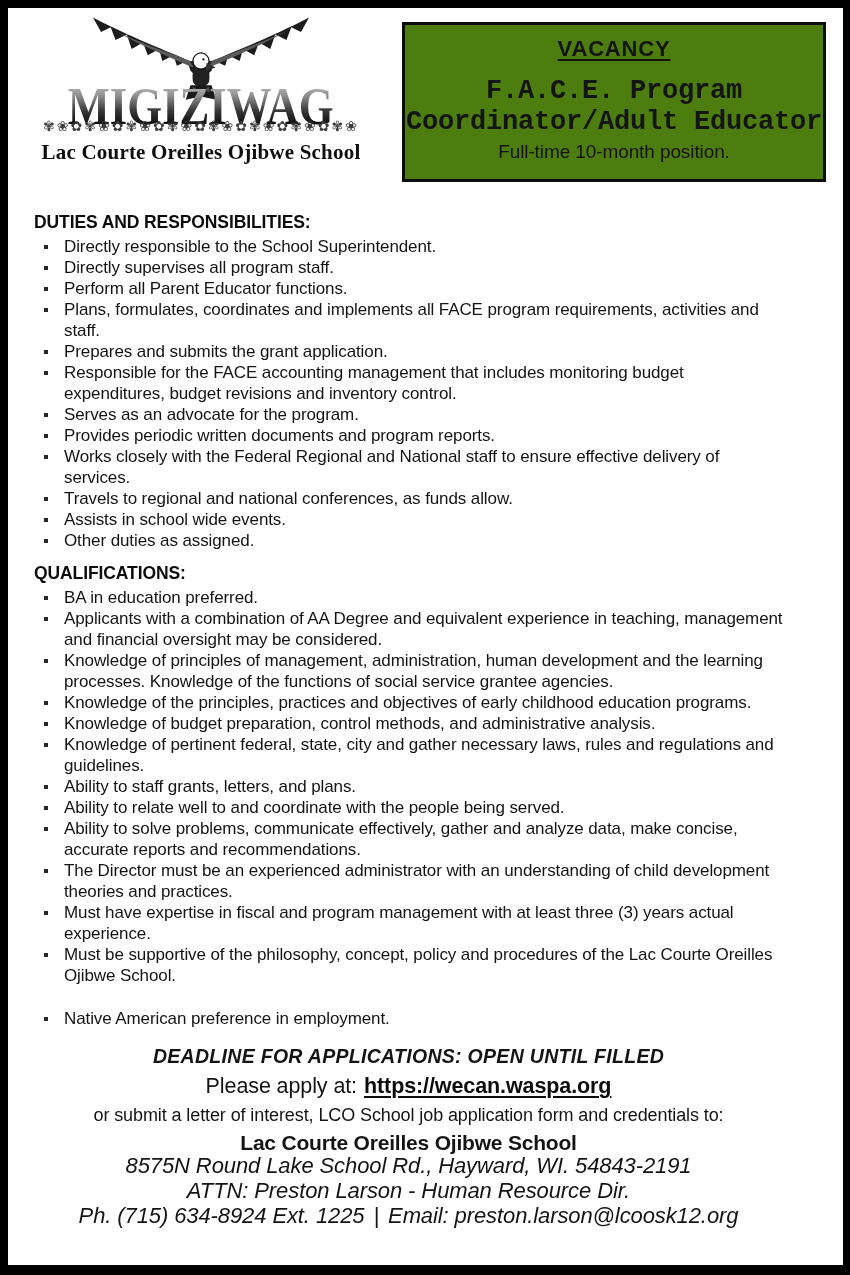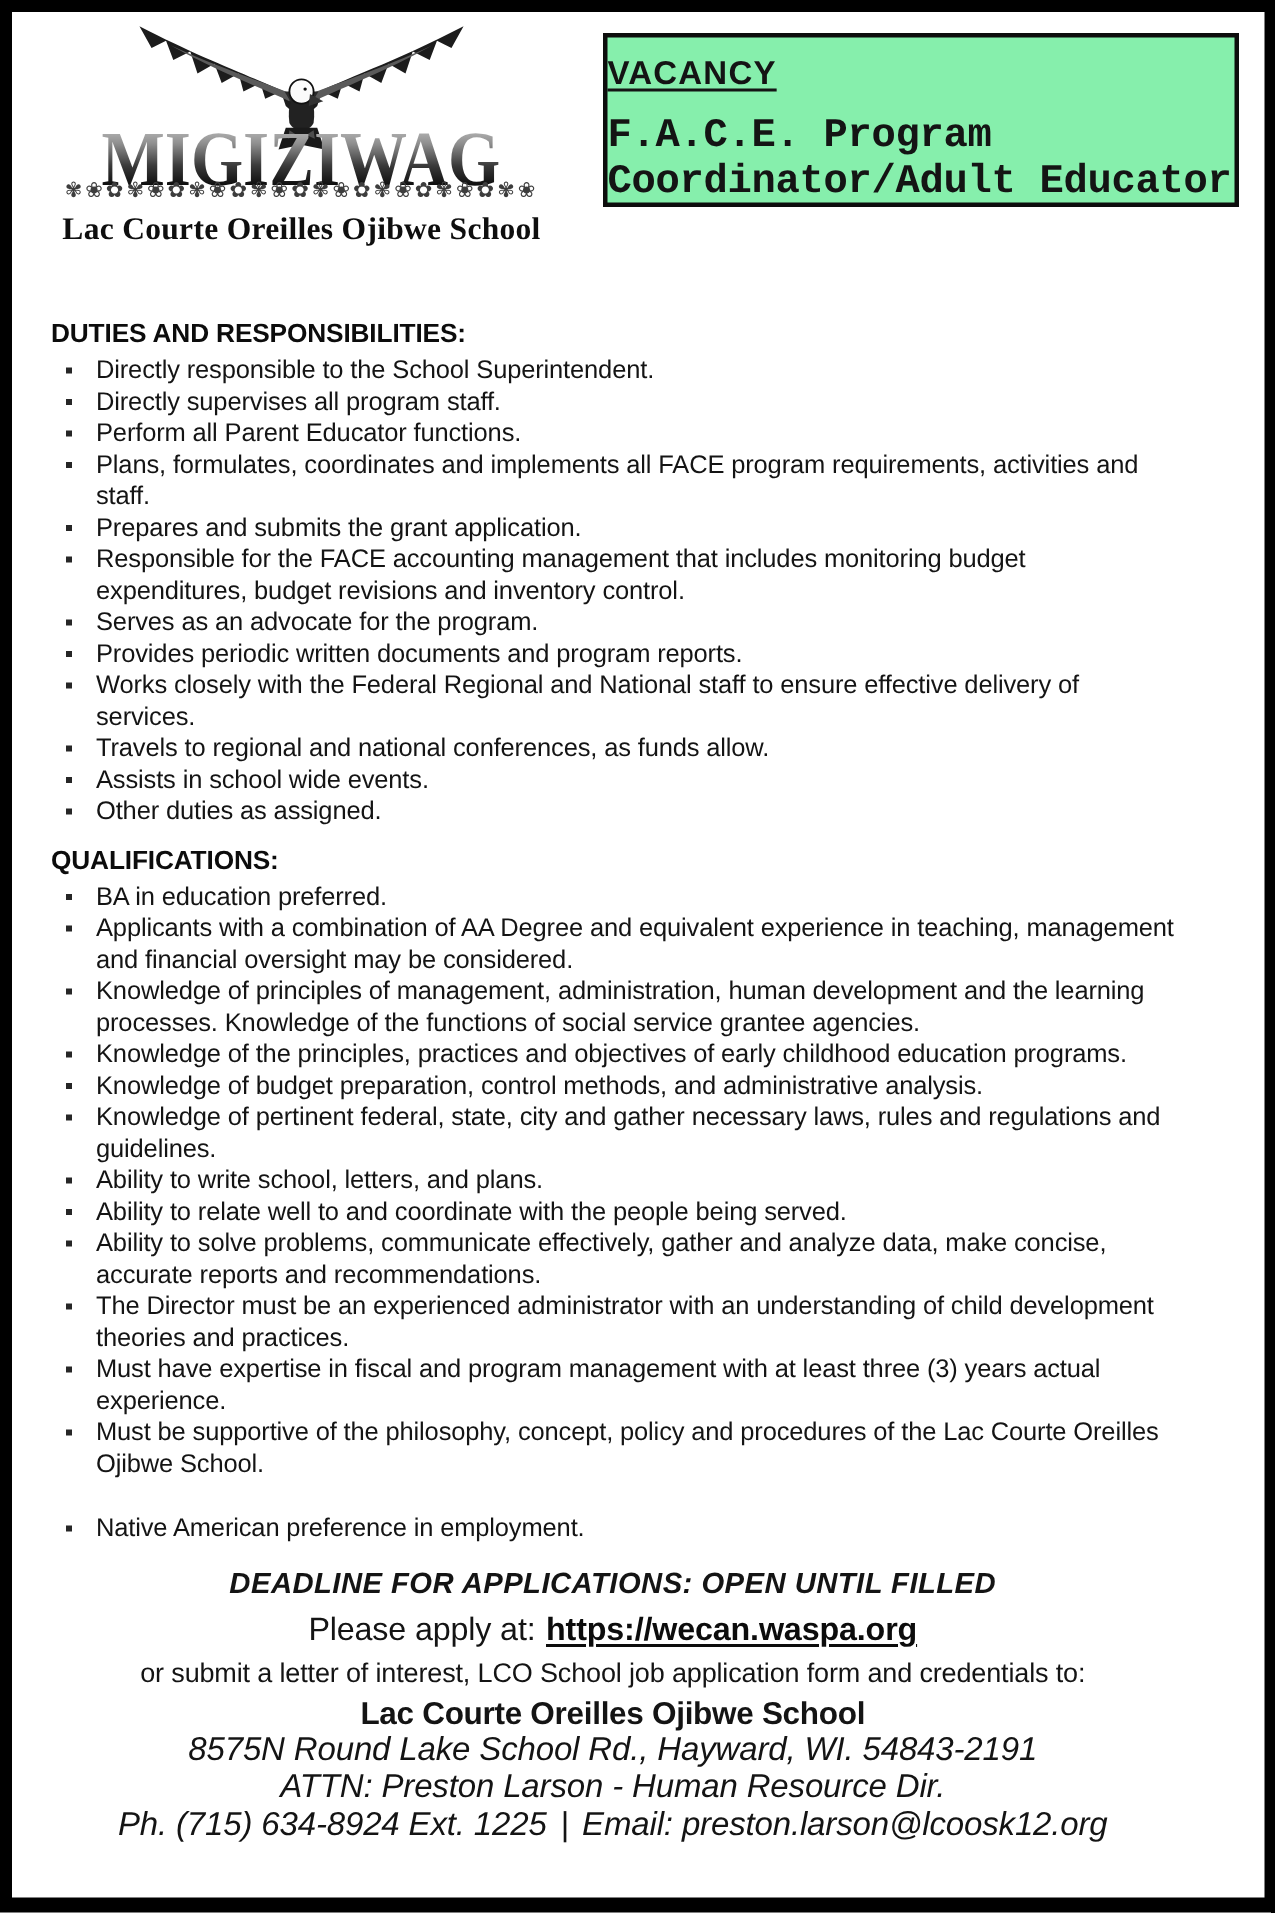--- a/index.html
+++ b/index.html
@@ -63,24 +63,25 @@
     font-family:"Liberation Serif", serif;
     font-weight:700;
     font-size:21px;
     color:#0e0e0e;
     letter-spacing:0.2px;
   }
 
   .vacancy-box {
     position:absolute;
     left:394px; top:14px;
-    width:424px; height:116px;
+    width:424px; height:160px;
     border:3px solid #0d0d0d;
+    text-align:center;
     padding-top:11px;
-    background:#86efac;
+    background:#4d7c0f;
   }
   .vacancy-heading {
     font-size:22px;
     font-weight:700;
     letter-spacing:0.8px;
     text-decoration:underline;
     text-underline-offset:3px;
     text-decoration-thickness:2px;
   }
   .vacancy-title {
@@ -182,20 +183,21 @@
       <div class="floral-band">✾❀✿✾❀✿✾❀✿✾❀✿✾❀✿✾❀✿✾❀✿✾❀</div>
       <div class="logo-school">Lac Courte Oreilles Ojibwe School</div>
     </div>
 
     <div class="vacancy-box">
       <div class="vacancy-heading">VACANCY</div>
       <div class="vacancy-title">
         <span>F.A.C.E. Program</span><br>
         <span>Coordinator/Adult Educator</span>
       </div>
+      <div class="vacancy-sub">Full-time 10-month position.</div>
     </div>
 
   </div>
 
   <div class="main">
 
     <div class="sect-heading">DUTIES AND RESPONSIBILITIES:</div>
     <ul class="blist">
         <li>Directly responsible to the School Superintendent.</li>
         <li>Directly supervises all program staff.</li>
@@ -212,21 +214,21 @@
       </ul>
 
     <div class="sect-heading">QUALIFICATIONS:</div>
     <ul class="blist">
         <li>BA in education preferred.</li>
         <li>Applicants with a combination of AA Degree and equivalent experience in teaching, management and financial oversight may be considered.</li>
         <li>Knowledge of principles of management, administration, human development and the learning processes.  Knowledge of the functions of social service grantee agencies.</li>
         <li>Knowledge of the principles, practices and objectives of early childhood education programs.</li>
         <li>Knowledge of budget preparation, control methods, and administrative analysis.</li>
         <li>Knowledge of pertinent federal, state, city and gather necessary laws, rules and regulations and guidelines.</li>
-        <li>Ability to write school, letters, and plans.</li>
+        <li>Ability to staff grants, letters, and plans.</li>
         <li>Ability to relate well to and coordinate with the people being served.</li>
         <li>Ability to solve problems, communicate effectively, gather and analyze data, make concise, accurate reports and recommendations.</li>
         <li>The Director must be an experienced administrator with an understanding of child development theories and practices.</li>
         <li>Must have expertise in fiscal and program management with at least three (3) years actual experience.</li>
         <li>Must be supportive of the philosophy, concept, policy and procedures of the Lac Courte Oreilles Ojibwe School.</li>
       </ul>
 
     <ul class="blist pref-list">
         <li>Native American preference in employment.</li>
       </ul>

